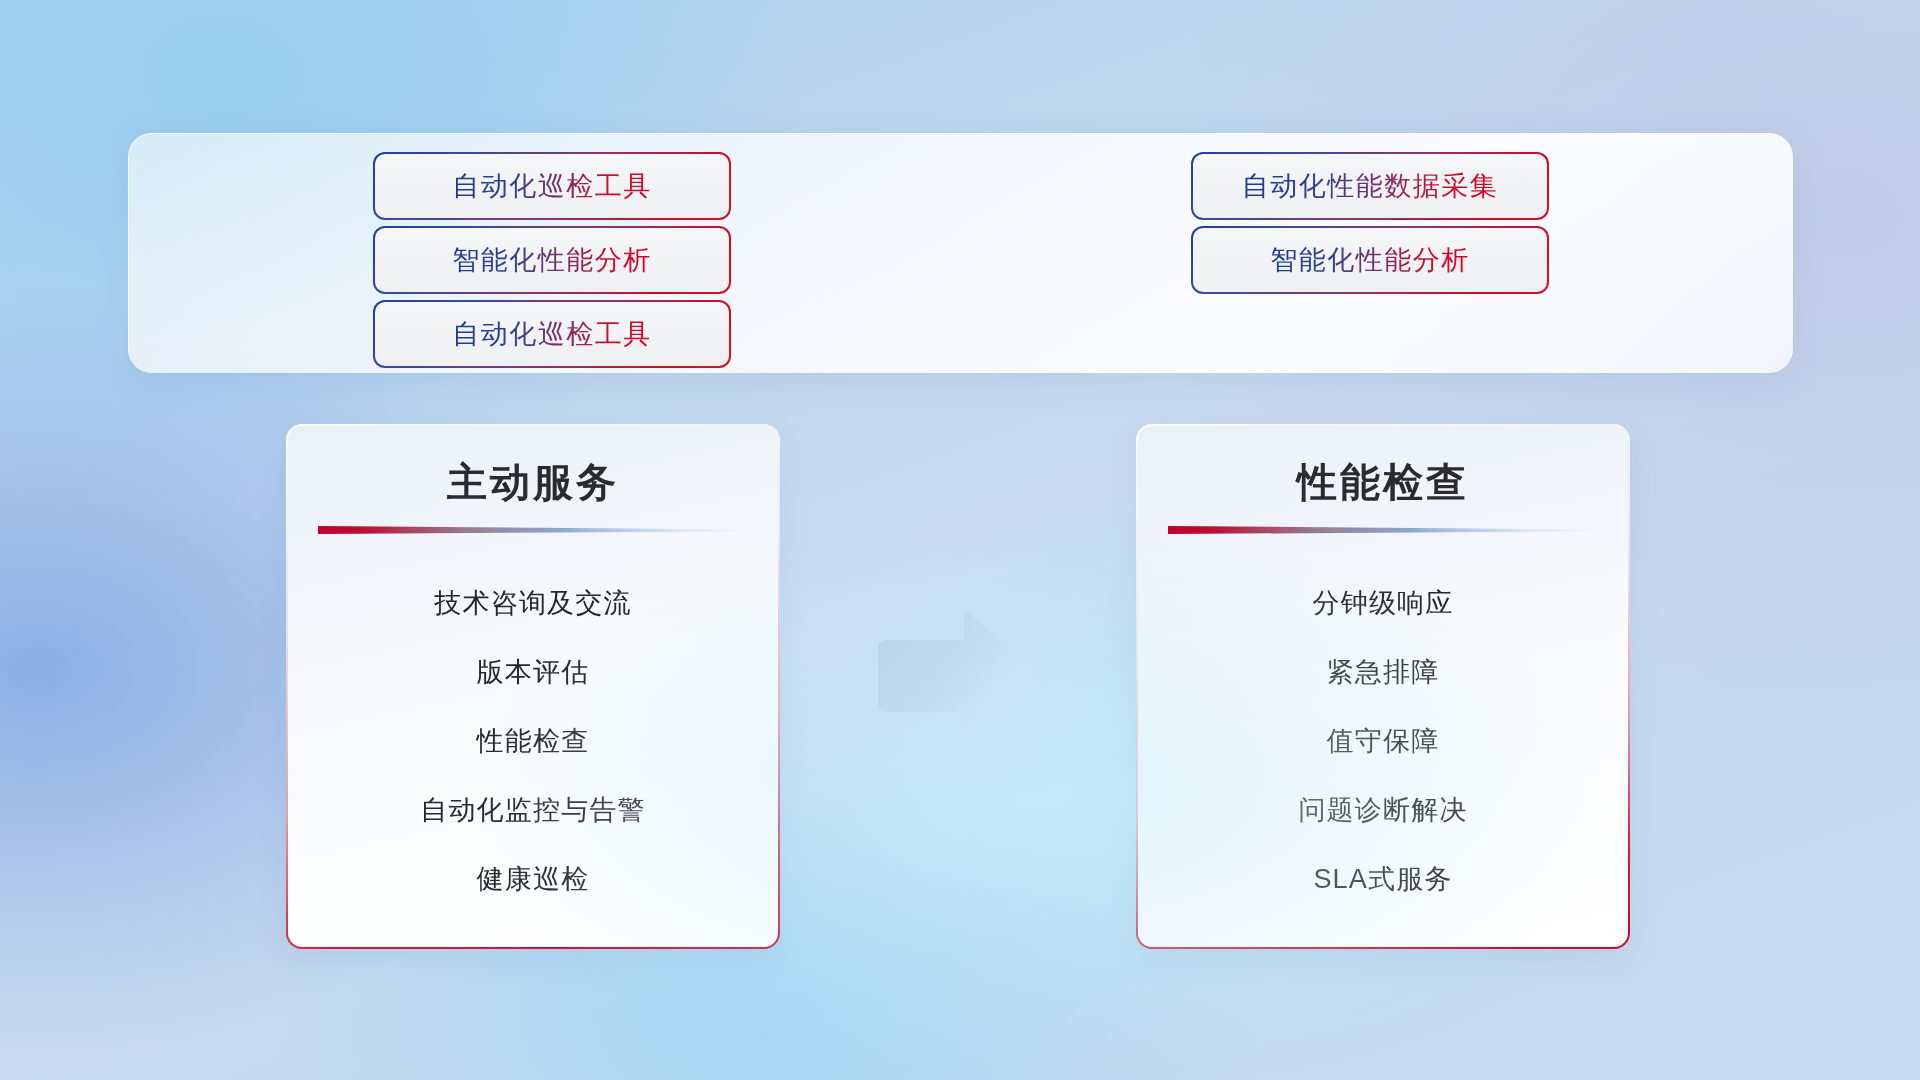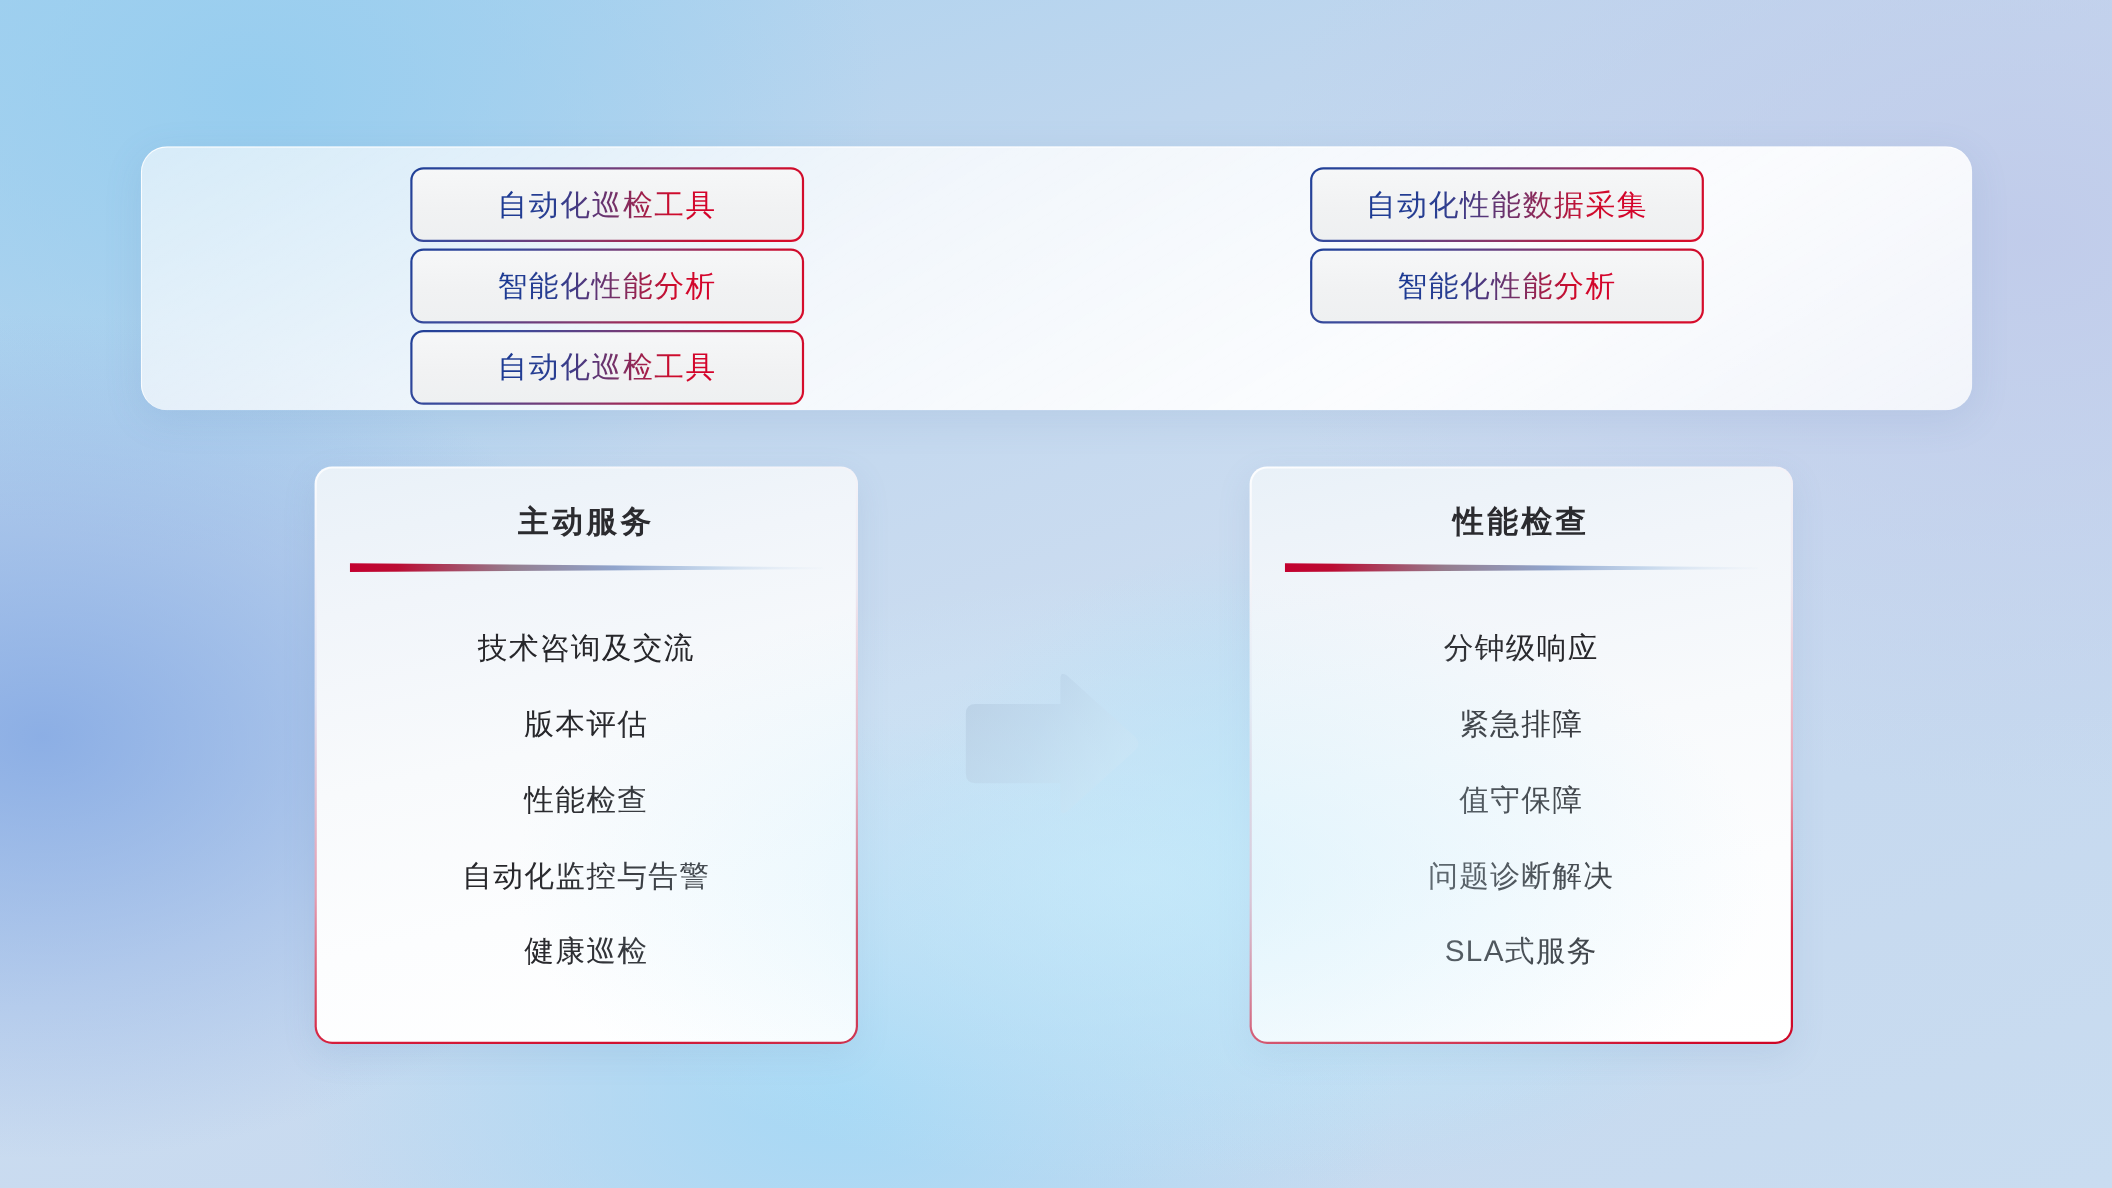--- a/index.html
+++ b/index.html
@@ -110,21 +110,21 @@
     padding: 32px 26px 26px;
     display: flex;
     flex-direction: column;
     align-items: center;
     overflow: hidden;
   }
   #card-left  { left: 286px; }
   #card-right { left: 1136px; }
 
   .card-title {
-    font-size: 28px;
+    font-size: 40px;
     font-weight: 700;
     color: #2b2b2f;
     letter-spacing: 3px;
     line-height: 1.2;
     text-align: center;
   }
 
   .title-rule {
     margin-top: 19px;
     width: 430px;

